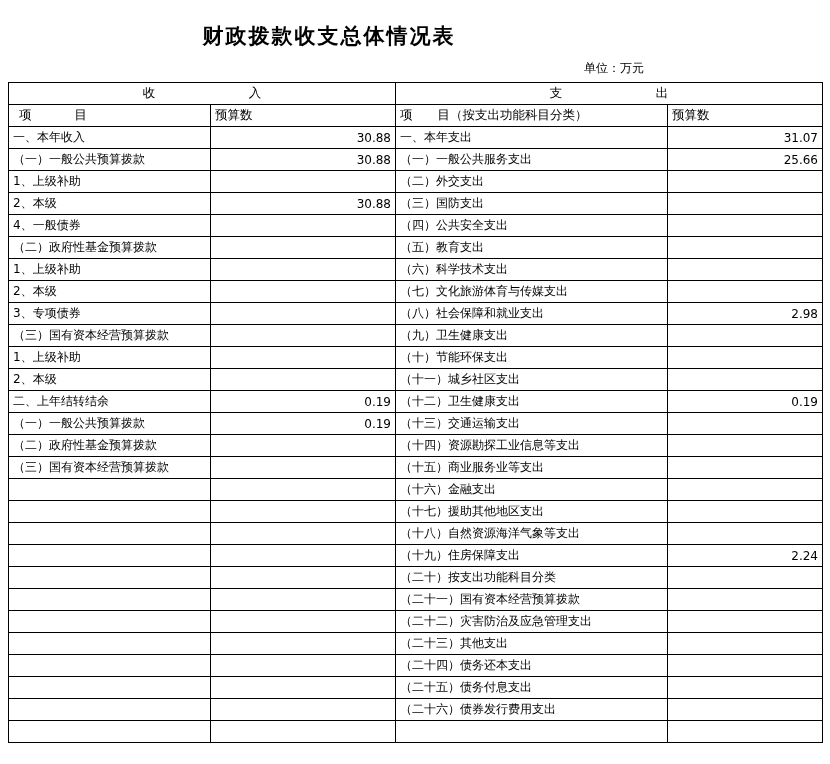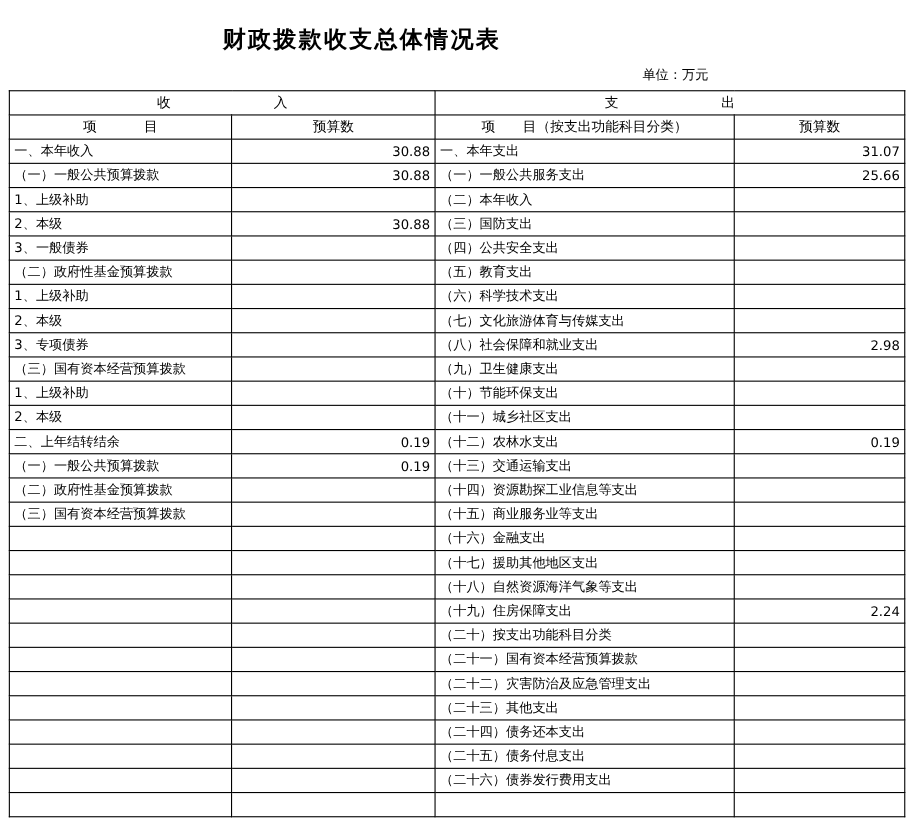--- a/index.html
+++ b/index.html
@@ -55,21 +55,20 @@
   .col-c { width: 272px; }
   .col-d { width: 155px; }
 
   .sect-head {
     text-align: center;
     letter-spacing: 14px;
     text-indent: 14px;
     font-size: 12.5px;
   }
   .col-head {
-    text-align: center;
     font-size: 12.5px;
   }
   .col-head.spaced {
     letter-spacing: 6px;
     text-indent: 6px;
   }
   .num {
     text-align: right;
     padding-right: 6px;
     font-family: "DejaVu Sans", "Liberation Sans", sans-serif;
@@ -113,31 +112,31 @@
         </tr>
         <tr>
           <td class="lvl0">（一）一般公共预算拨款</td>
           <td class="num">30.88</td>
           <td class="lvl1">（一）一般公共服务支出</td>
           <td class="num">25.66</td>
         </tr>
         <tr>
           <td class="lvl2">1、上级补助</td>
           <td class="num"></td>
-          <td class="lvl1">（二）本年收入</td>
+          <td class="lvl1">（二）外交支出</td>
           <td class="num"></td>
         </tr>
         <tr>
           <td class="lvl2">2、本级</td>
           <td class="num">30.88</td>
           <td class="lvl1">（三）国防支出</td>
           <td class="num"></td>
         </tr>
         <tr>
-          <td class="lvl2">3、一般债券</td>
+          <td class="lvl2">4、一般债券</td>
           <td class="num"></td>
           <td class="lvl1">（四）公共安全支出</td>
           <td class="num"></td>
         </tr>
         <tr>
           <td class="lvl0">（二）政府性基金预算拨款</td>
           <td class="num"></td>
           <td class="lvl1">（五）教育支出</td>
           <td class="num"></td>
         </tr>
@@ -173,21 +172,21 @@
         </tr>
         <tr>
           <td class="lvl2">2、本级</td>
           <td class="num"></td>
           <td class="lvl1">（十一）城乡社区支出</td>
           <td class="num"></td>
         </tr>
         <tr>
           <td class="lvl0">二、上年结转结余</td>
           <td class="num">0.19</td>
-          <td class="lvl1">（十二）农林水支出</td>
+          <td class="lvl1">（十二）卫生健康支出</td>
           <td class="num">0.19</td>
         </tr>
         <tr>
           <td class="lvl0">（一）一般公共预算拨款</td>
           <td class="num">0.19</td>
           <td class="lvl1">（十三）交通运输支出</td>
           <td class="num"></td>
         </tr>
         <tr>
           <td class="lvl0">（二）政府性基金预算拨款</td>

